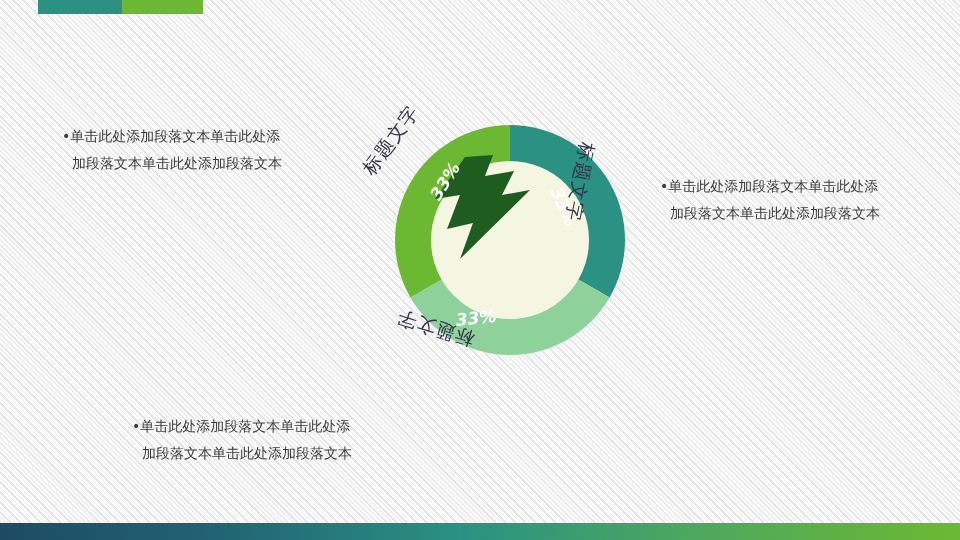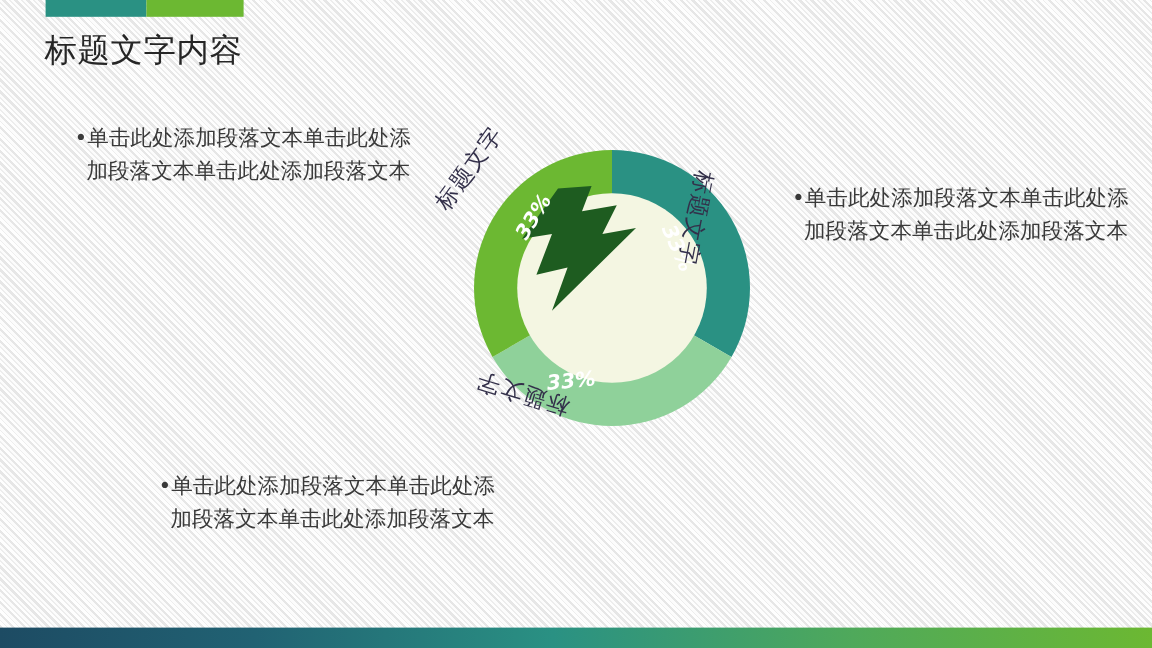--- a/index.html
+++ b/index.html
@@ -48,25 +48,26 @@
     font-size: 27px;
     line-height: 38px;
     color: #262626;
     letter-spacing: 0.5px;
     white-space: nowrap;
   }
 
   
   .para {
     position: absolute;
-    font-size: 18px;
+    font-size: 14px;
     line-height: 27px;
     color: #3a3a3a;
     width: 270px;
     white-space: nowrap;
+    margin-top: 21px;
   }
   .para .l1 { display: block; }
   .para .l2 { display: block; padding-left: 10px; font-family: Liberation Serif, serif; }
   #para-left   { left: 62px;  top: 102px; }
   #para-right  { left: 660px; top: 152px; }
   #para-bottom { left: 132px; top: 392px; }
 
   
   #donut-wrap {
     position: absolute;
@@ -122,21 +123,20 @@
   }
 </style>
 </head>
 <body>
 
 <div id="slide">
 
   <div class="topbar" id="bar-teal" style="background: rgb(42, 145, 131);"></div>
   <div class="topbar" id="bar-green" style="background: rgb(108, 184, 50);"></div>
 
-  <div id="page-title">标题文字内容</div>
 
   <div class="para" id="para-left">
     <span class="l1">•单击此处添加段落文本单击此处添</span>
     <span class="l2">加段落文本单击此处添加段落文本</span>
   </div>
 
   <div class="para" id="para-right">
     <span class="l1">•单击此处添加段落文本单击此处添</span>
     <span class="l2">加段落文本单击此处添加段落文本</span>
   </div>

